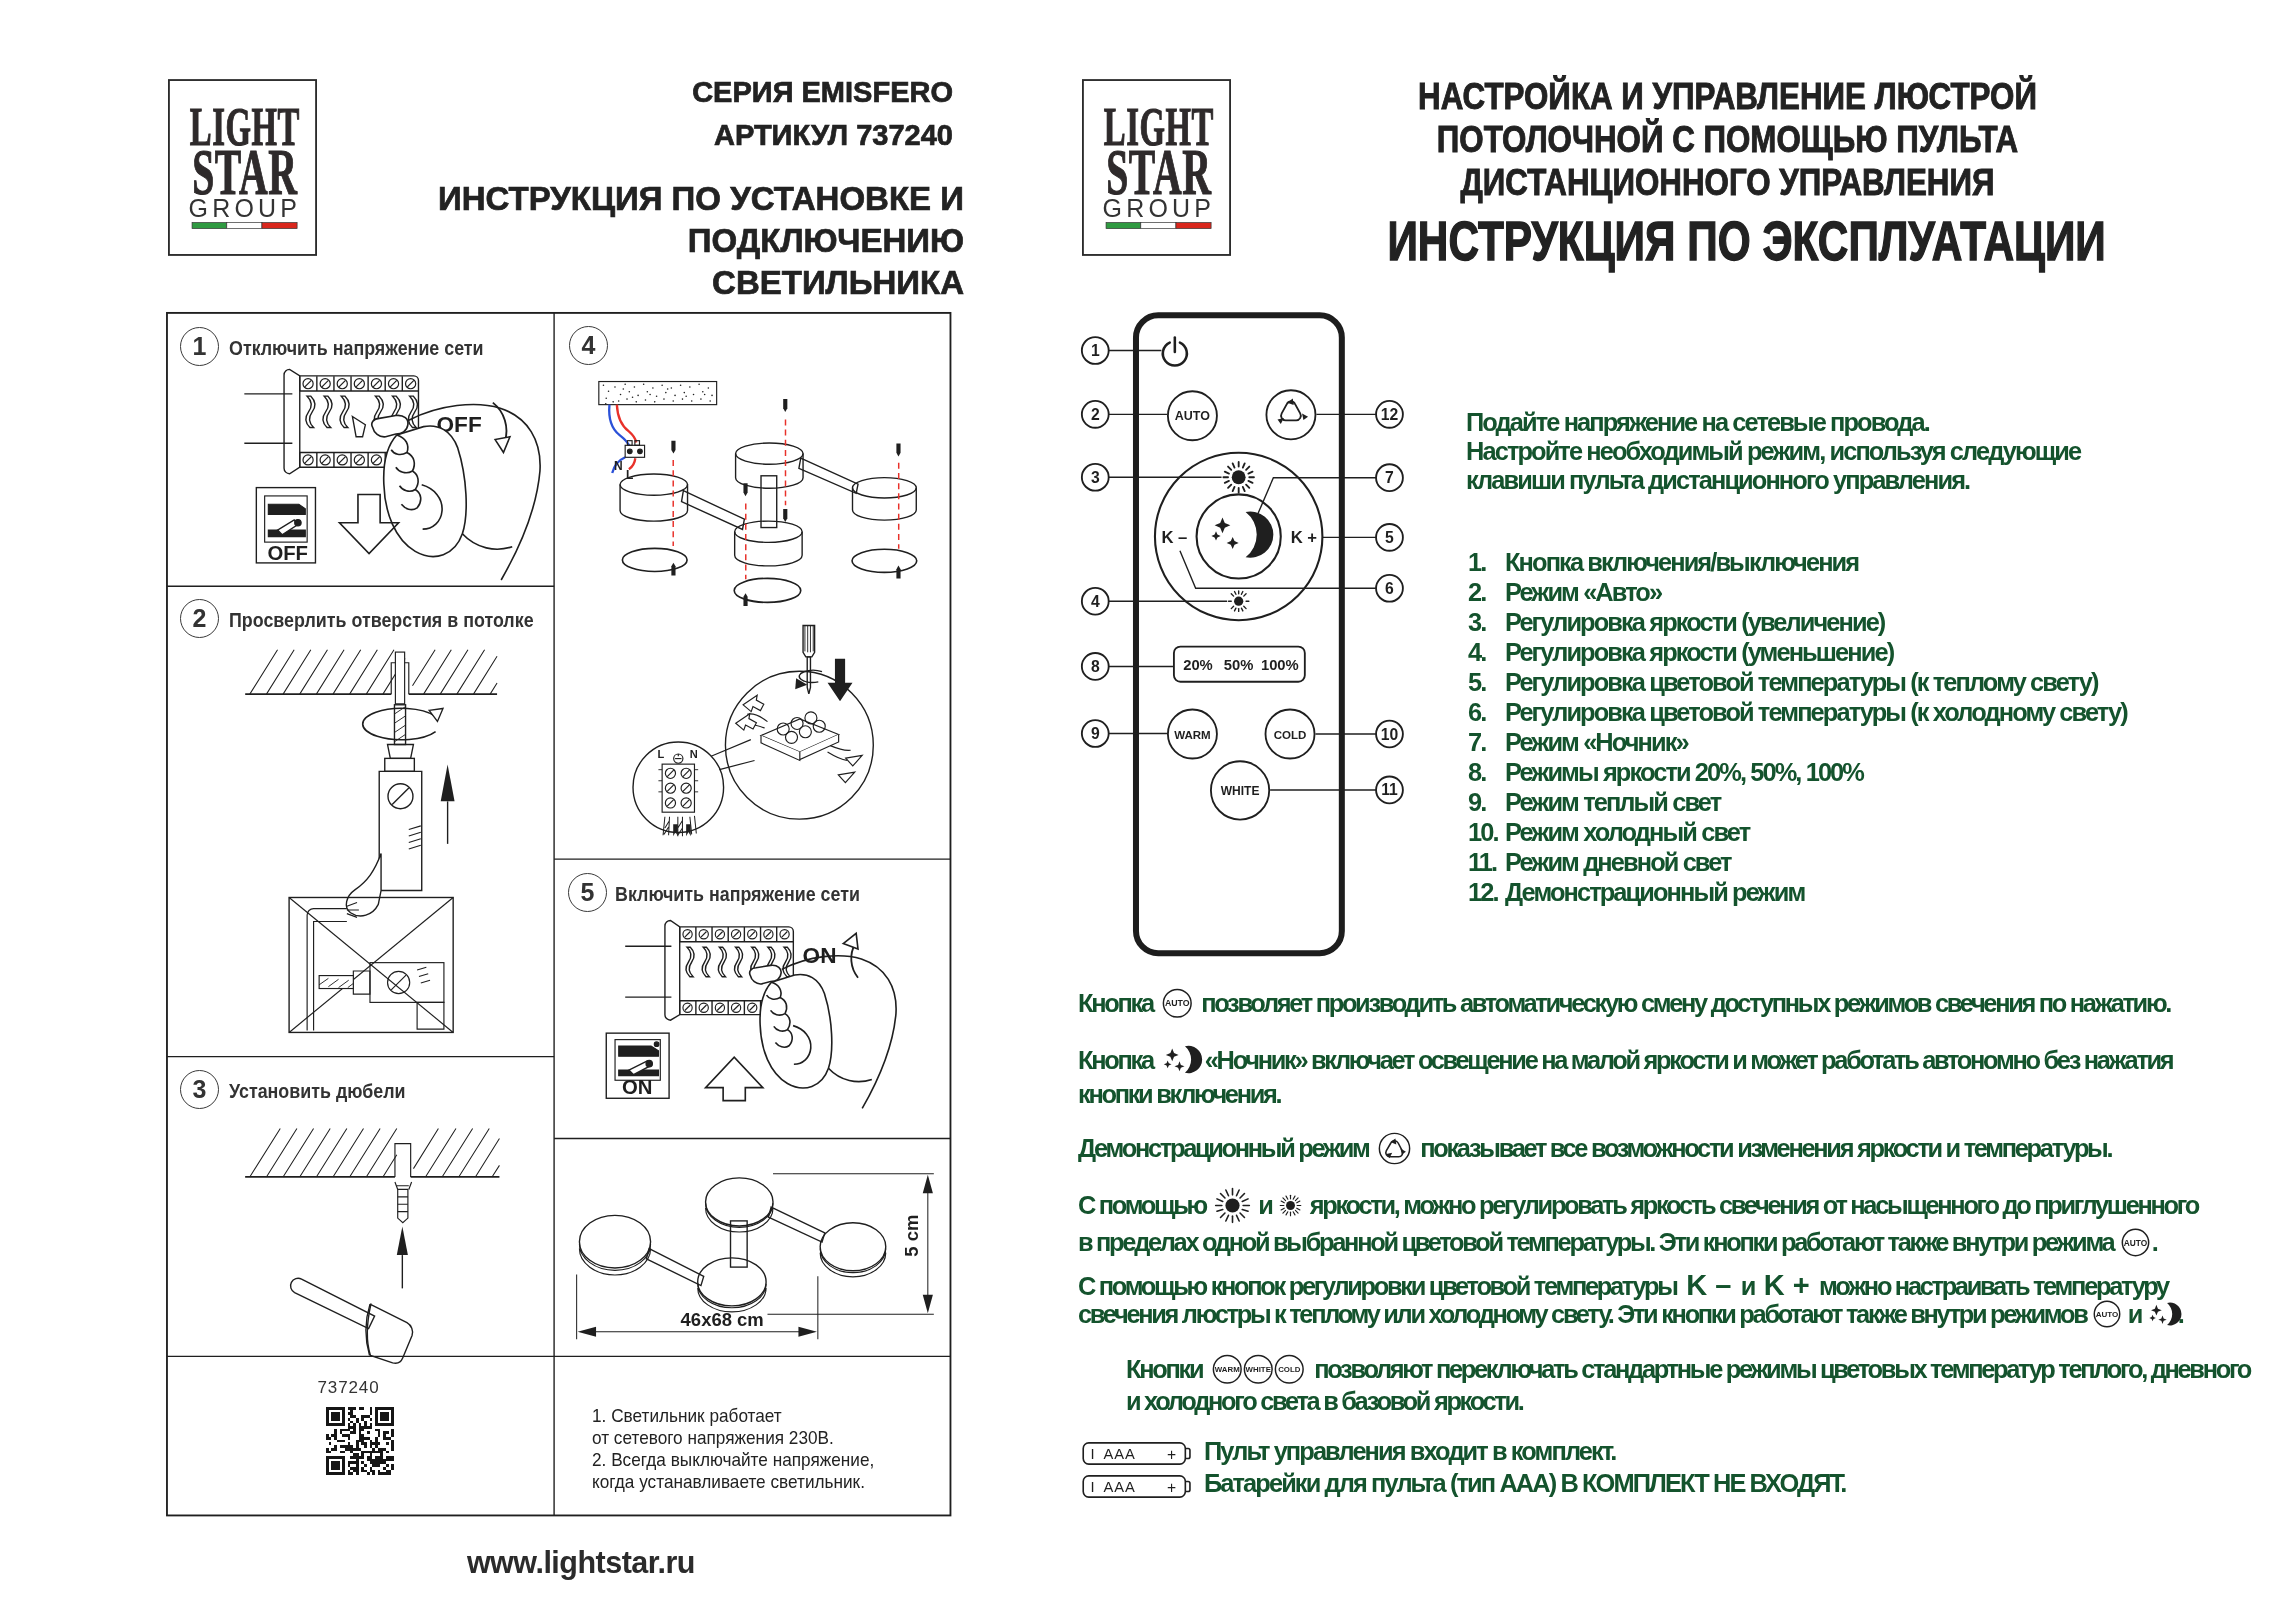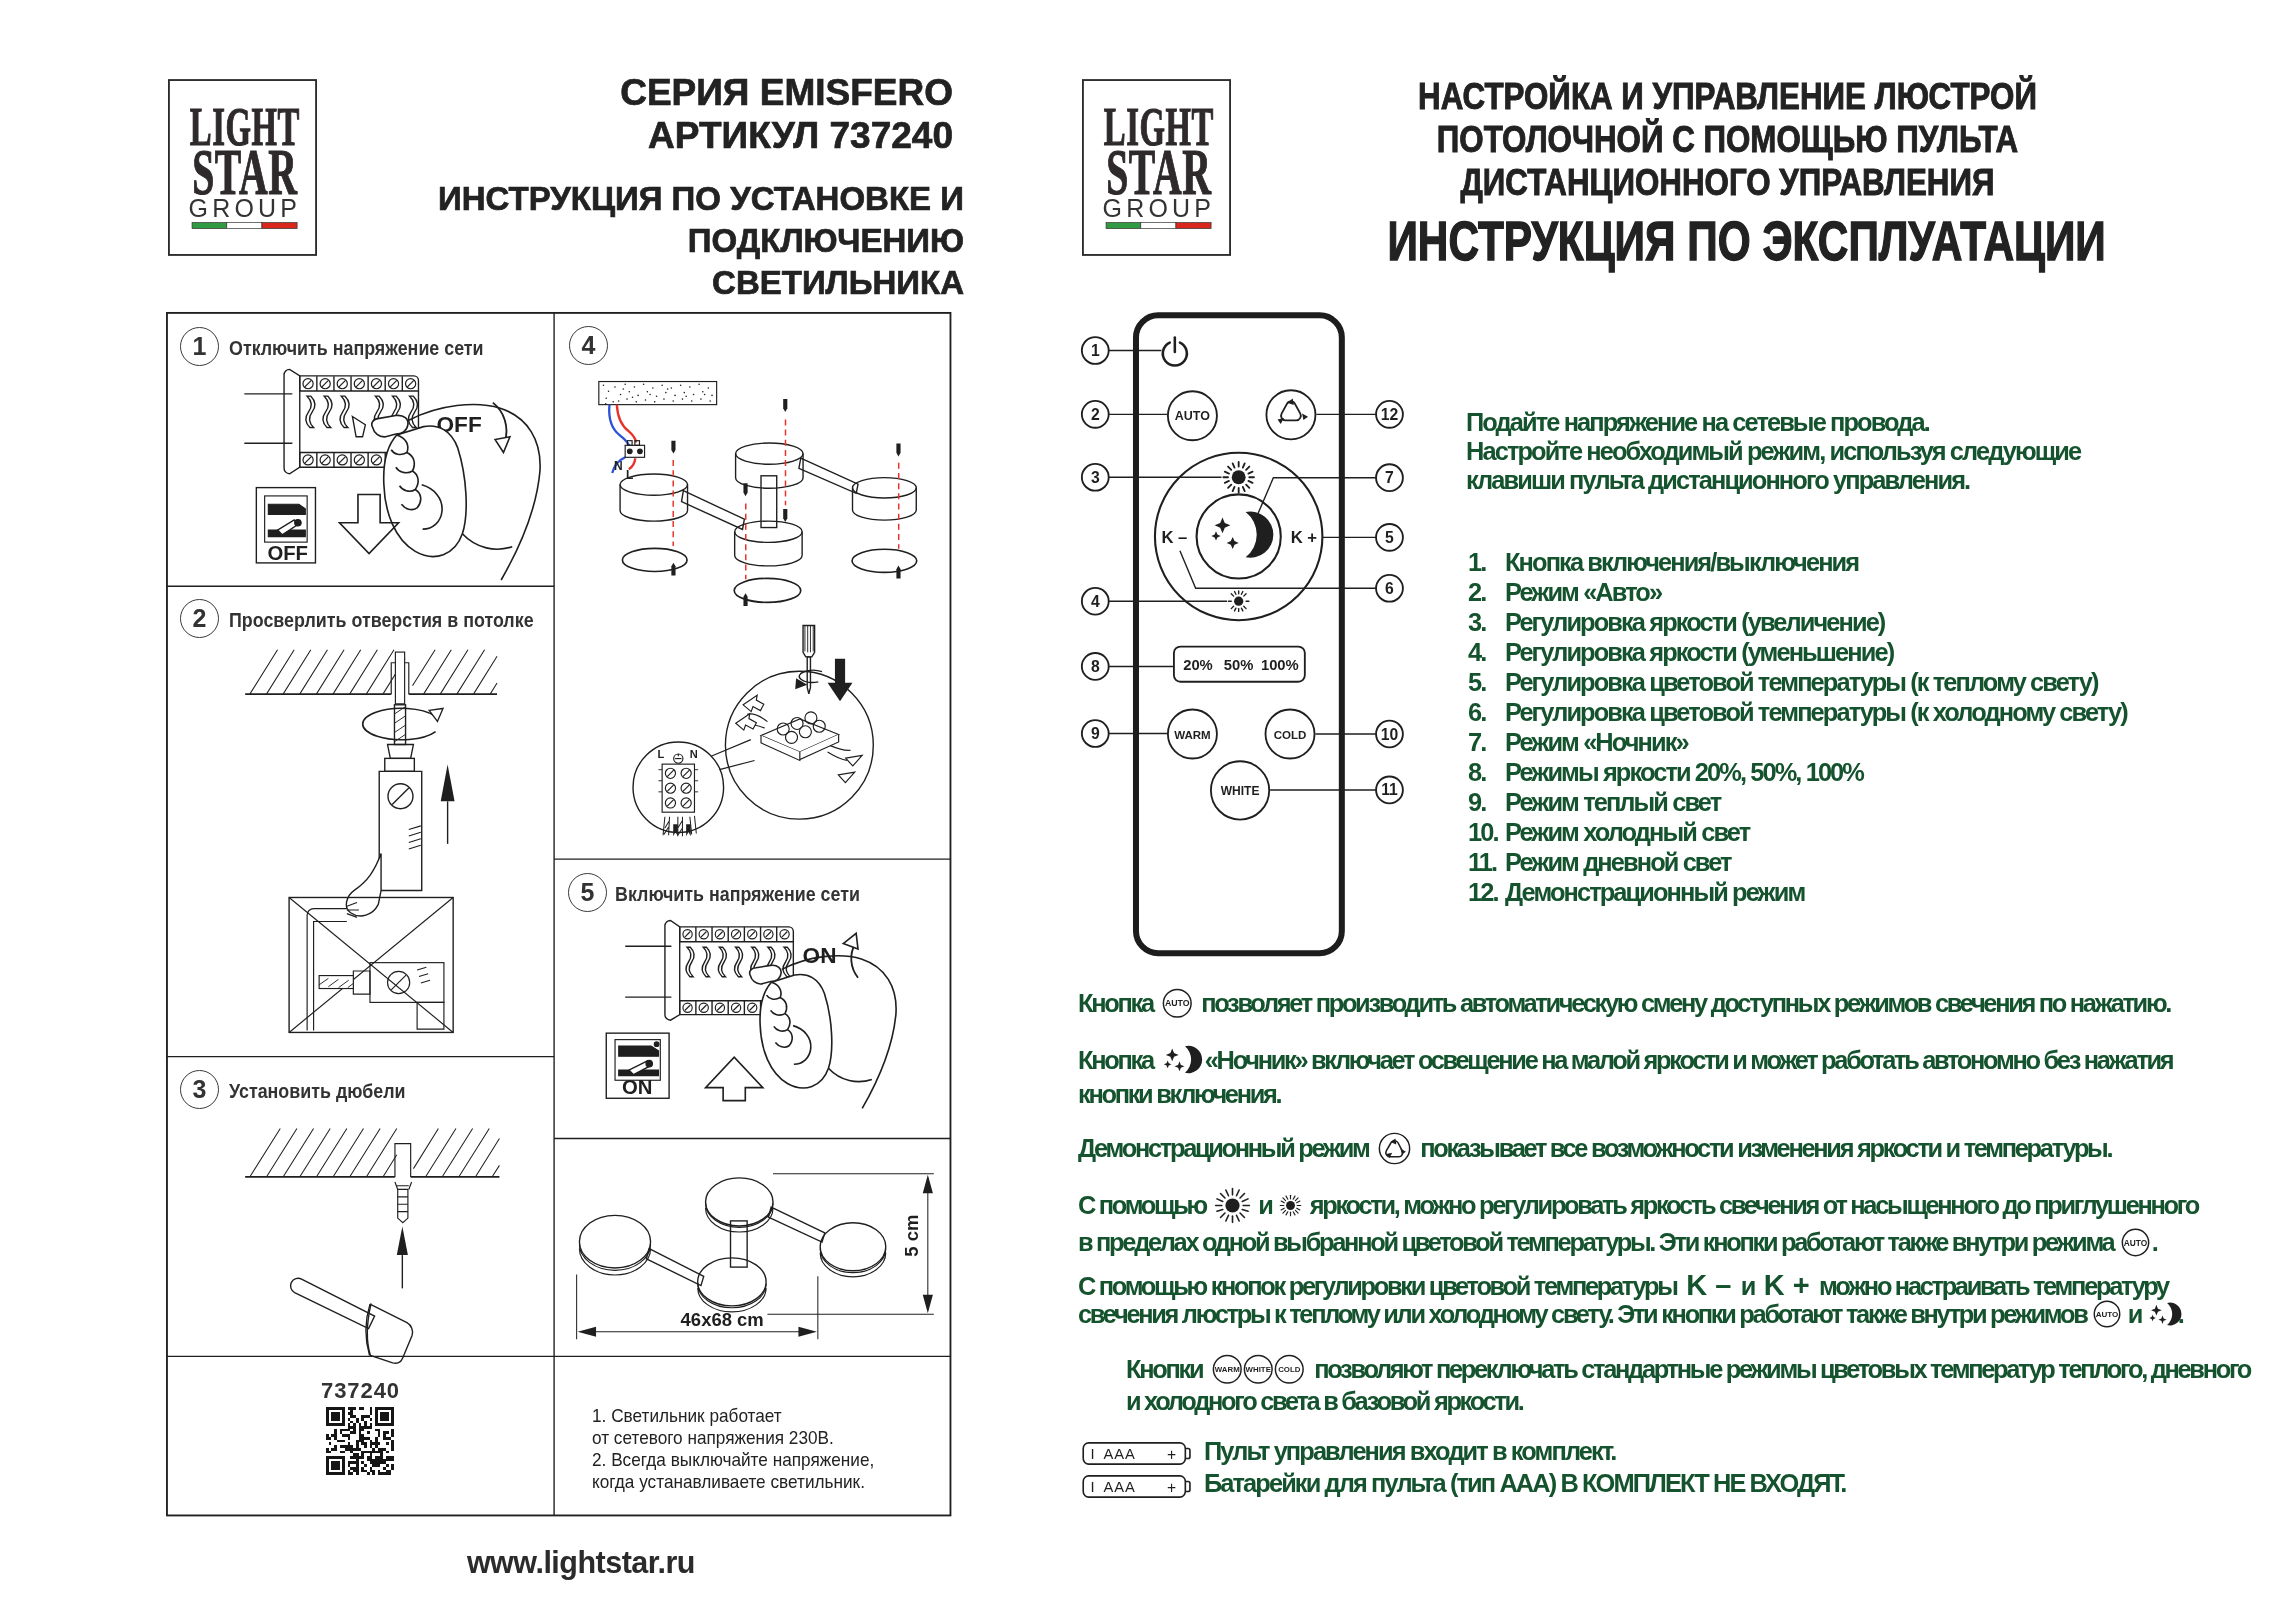--- a/index.html
+++ b/index.html
@@ -2,21 +2,21 @@
 <html lang="ru" style="font-size:7.4px"><head>
 <meta charset="utf-8">
 <title>Lightstar Emisfero 737240</title>
 <style>
 *{margin:0;padding:0;box-sizing:border-box}
 html,body{width:2295px;height:1623px;background:#fff}
 body{font-family:"Liberation Sans",sans-serif;color:#2a2a2a;position:relative;overflow:hidden}
 .abs{position:absolute}
 svg.abs{position:absolute;overflow:visible}
 svg.ic{position:relative;overflow:visible}
-.h1L{font-size:37px;font-weight:700;line-height:43px;color:#222;text-align:right;letter-spacing:0;-webkit-text-stroke:0.7px #222}
+.h1L{font-size:29px;font-weight:700;line-height:43px;color:#222;text-align:right;letter-spacing:0;-webkit-text-stroke:0.7px #222}
 .h2L{font-size:33px;font-weight:700;line-height:42px;color:#222;text-align:right;-webkit-text-stroke:0.7px #222}
 .stepT{font-size:21px;font-weight:700;color:#333;white-space:nowrap;transform:scaleX(.85);transform-origin:0 50%}
 .ncirc{position:absolute;border:1.9px solid #3a3a3a;border-radius:50%;width:39px;height:39px;text-align:center;font-weight:700;font-size:25px;line-height:36px;color:#333}
 .body55{font-size:25.4px;font-weight:700;color:#14532d;white-space:nowrap;letter-spacing:-1.9px}
 .para{letter-spacing:-2.3px}
 .rh{font-size:36px;font-weight:700;color:#222;text-align:center;line-height:43px;-webkit-text-stroke:0.9px #222;transform:scaleX(.87);transform-origin:50% 0;white-space:nowrap}
 .ic{display:inline-block;vertical-align:middle;letter-spacing:0}
 </style>
 </head>
 <body>
@@ -60,21 +60,21 @@
 <div class="ncirc" style="left:180px;top:1070px">3</div>
 
 <div class="abs stepT" style="left:229px;top:1079px">Установить дюбели</div>
 
 <div class="ncirc" style="left:569px;top:326px">4</div>
 
 <div class="ncirc" style="left:568px;top:873px">5</div>
 
 <div class="abs stepT" style="left:615px;top:882px">Включить напряжение сети</div>
 
-<div class="abs" style="left:268px;top:1378px;width:185px;text-align:center;font-size:22px;font-weight:700;color:#333;letter-spacing:0.9px">737240</div>
+<div class="abs" style="left:256px;top:1378px;width:185px;text-align:center;font-size:17px;font-weight:400;color:#333;letter-spacing:0.9px">737240</div>
 
 <div class="abs" style="left:592px;top:1405px;font-size:18.5px;line-height:22px;color:#222;transform:scaleX(.93);transform-origin:0 0">1. Светильник работает<br>от сетевого напряжения 230В.<br>2. Всегда выключайте напряжение,<br>когда устанавливаете светильник.</div>
 
 <svg class="abs" style="left:167px;top:313px" width="387" height="273" viewBox="361 676 837 591" fill="none" stroke="#1f1f1f" stroke-width="3">
 
   <line x1="528" y1="851" x2="632" y2="851"></line>
   <line x1="528" y1="958" x2="632" y2="958"></line>
 
   <path d="M648,812 h247 a10,10 0 0 1 10,10 v178 a10,10 0 0 1 -10,10 h-247 l-22,14 a12,12 0 0 1 -12,-12 v-202 a12,12 0 0 1 12,-12 z"></path>
   <line x1="648" y1="812" x2="648" y2="1010"></line>

